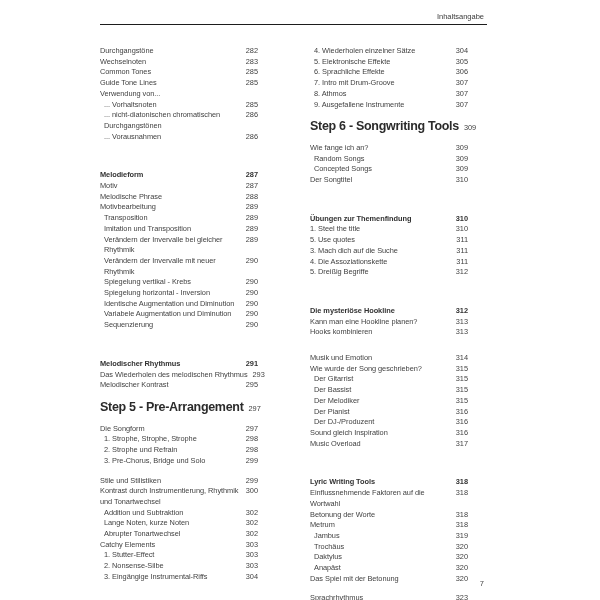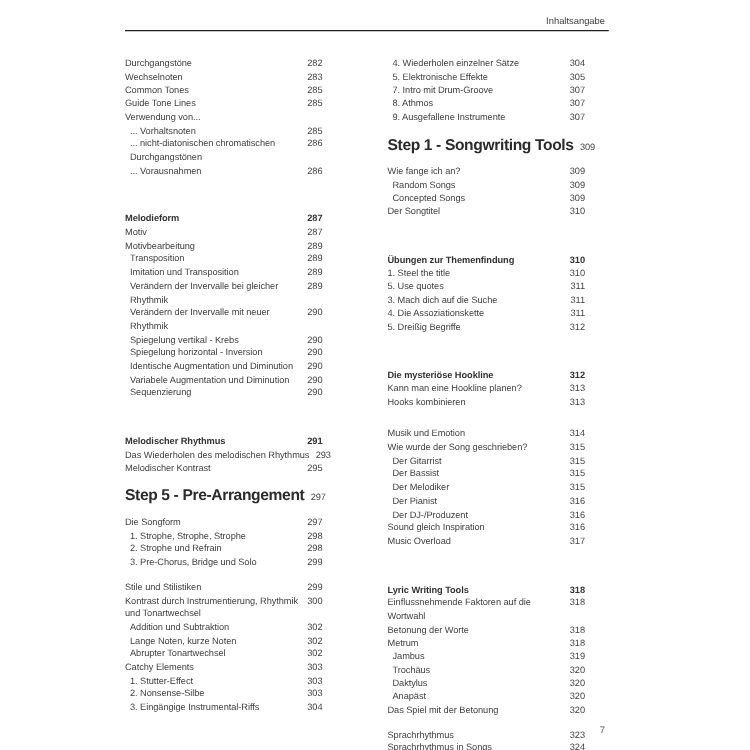--- a/index.html
+++ b/index.html
@@ -118,20 +118,24 @@
         <div class="gap"></div>
         <div class="row bold">
           <span class="label">Melodieform</span>
           <span class="pg">287</span>
         </div>
         <div class="row entry">
           <span class="label">Motiv</span>
           <span class="pg">287</span>
         </div>
         <div class="row entry">
+          <span class="label">Melodische Phrase</span>
+          <span class="pg">288</span>
+        </div>
+        <div class="row entry">
           <span class="label">Motivbearbeitung</span>
           <span class="pg">289</span>
         </div>
         <div class="row entry ind">
           <span class="label">Transposition</span>
           <span class="pg">289</span>
         </div>
         <div class="row entry ind">
           <span class="label">Imitation und Transposition</span>
           <span class="pg">289</span>
@@ -247,33 +251,37 @@
     <div class="col">
         <div class="row entry ind">
           <span class="label">4. Wiederholen einzelner Sätze</span>
           <span class="pg">304</span>
         </div>
         <div class="row entry ind">
           <span class="label">5. Elektronische Effekte</span>
           <span class="pg">305</span>
         </div>
         <div class="row entry ind">
+          <span class="label">6. Sprachliche Effekte</span>
+          <span class="pg">306</span>
+        </div>
+        <div class="row entry ind">
           <span class="label">7. Intro mit Drum-Groove</span>
           <span class="pg">307</span>
         </div>
         <div class="row entry ind">
           <span class="label">8. Athmos</span>
           <span class="pg">307</span>
         </div>
         <div class="row entry ind">
           <span class="label">9. Ausgefallene Instrumente</span>
           <span class="pg">307</span>
         </div>
         <div class="row heading">
-          <span class="label">Step 1 - Songwriting Tools</span>
+          <span class="label">Step 6 - Songwriting Tools</span>
           <span class="pg">309</span>
         </div>
         <div class="row entry">
           <span class="label">Wie fange ich an?</span>
           <span class="pg">309</span>
         </div>
         <div class="row entry ind">
           <span class="label">Random Songs</span>
           <span class="pg">309</span>
         </div>

